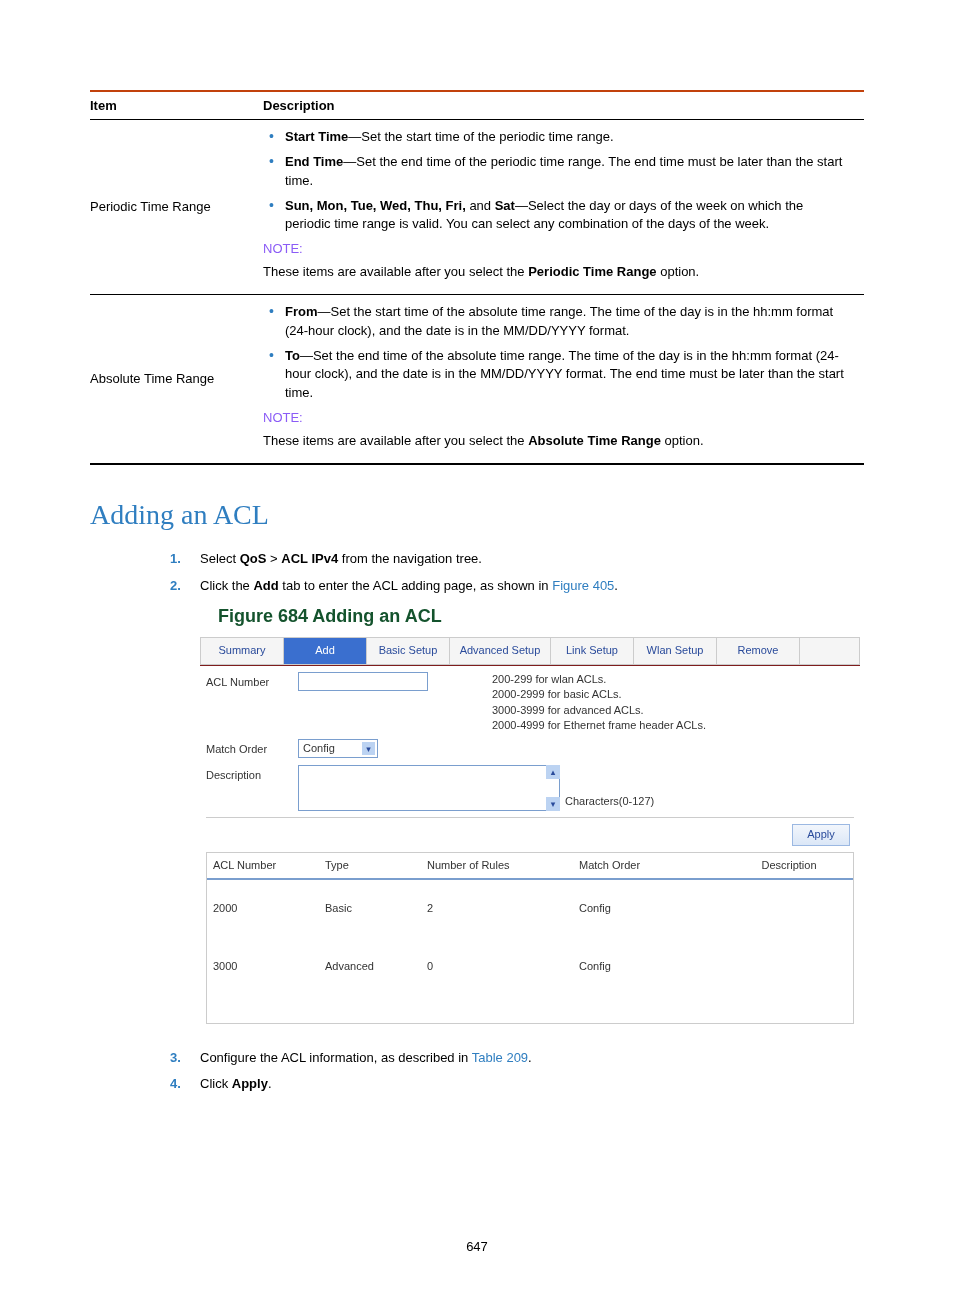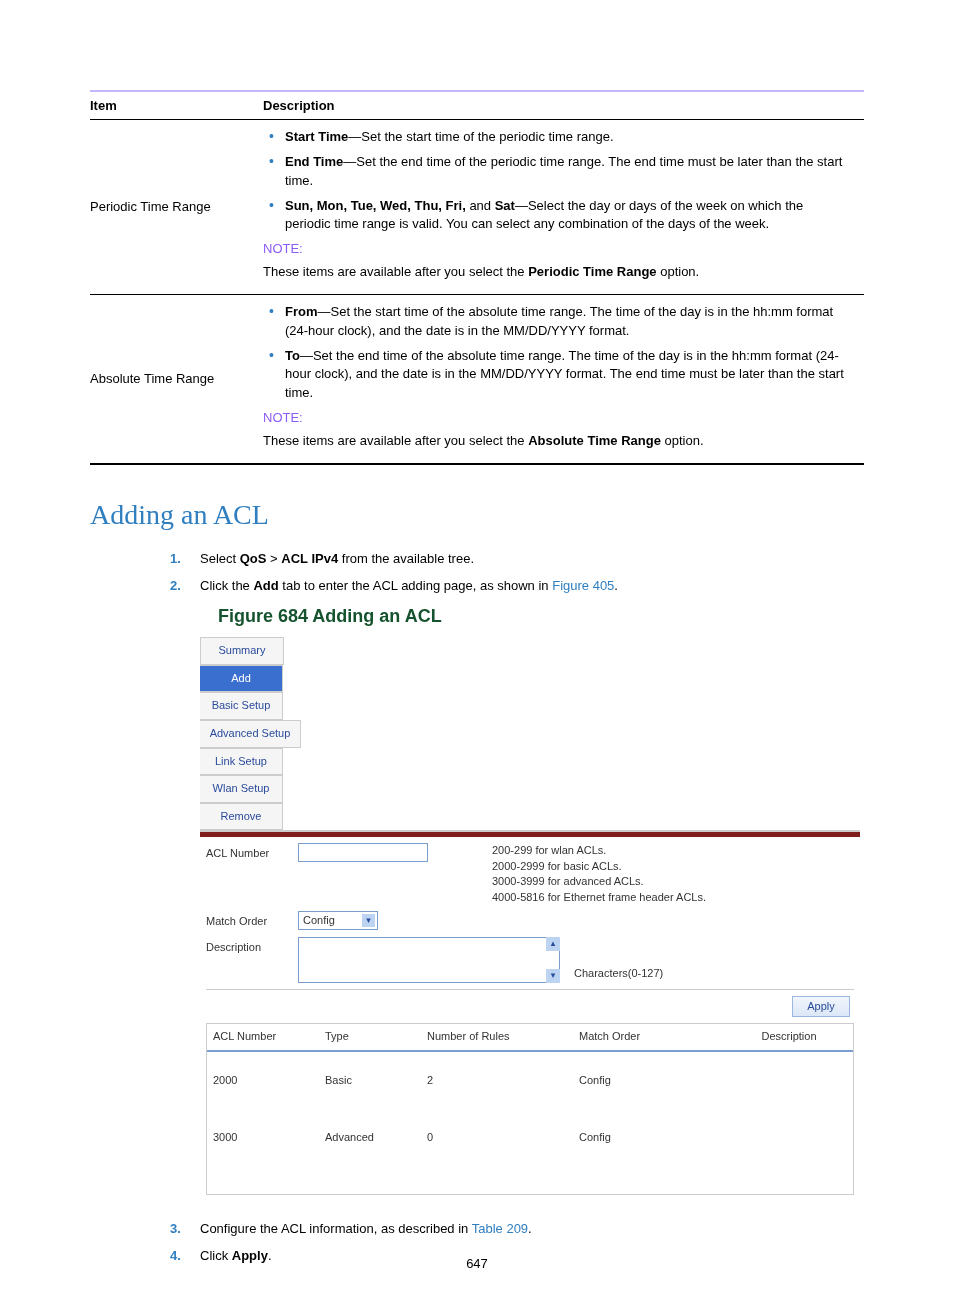--- a/index.html
+++ b/index.html
@@ -16,21 +16,21 @@
     margin: 0 auto;
     padding: 90px 90px 40px 90px;
     box-sizing: border-box;
     position: relative;
   }
   table.main-table {
     width: 100%;
     border-collapse: collapse;
     font-size: 13px;
   }
-  table.main-table thead tr { border-top: 2px solid #c4b5fd; border-bottom: 1.5px solid #000; }
+  table.main-table thead tr { border-top: 2px solid #c2410c; border-bottom: 1.5px solid #000; }
   table.main-table th {
     text-align: left;
     font-weight: bold;
     padding: 6px 8px 6px 0;
     vertical-align: top;
   }
   table.main-table td {
     padding: 8px 8px 8px 0;
     vertical-align: middle;
     border-bottom: 1px solid #000;
@@ -93,22 +93,21 @@
   
   .ui-box {
     width: 660px;
     margin: 4px 0 18px 0;
     font-size: 11px;
     color: #333;
     font-family: "Segoe UI", Tahoma, Arial, sans-serif;
   }
   .tabs-row {
     display: flex;
-    border-bottom: 5px solid #7f1d1d;
-    flex-direction: column;
+    border-bottom: 1px solid #7f1d1d;
   }
   .tab {
     padding: 4px 0;
     width: 82px;
     text-align: center;
     color: #2a4b9b;
     border: 1px solid #ccc;
     border-left: none;
     background: #f5f5f5;
     white-space: nowrap;
@@ -141,21 +140,21 @@
   .ta-arrows {
     position: absolute; right: -1px; top: -1px; bottom: -1px; width: 14px;
     display:flex; flex-direction:column; justify-content:space-between;
   }
   .ta-arrows span {
     width: 14px; height: 14px; background: #bcd3f2; color:#2a4b9b;
     display:flex; align-items:center; justify-content:center; font-size:9px;
   }
   .hints { margin-left: 60px; }
   .hints div { line-height: 1.4; }
-  .char-hint { margin-left: 14px; align-self: flex-end; }
+  .char-hint { margin-left: 5px; align-self: flex-end; }
   .divider { border-top: 1px solid #ccc; margin: 6px 0 4px 0; }
   .apply-row { text-align: right; padding: 2px 4px 6px 0; }
   .apply-btn {
     display:inline-block; border: 1px solid #9bb8e2; background: linear-gradient(#f2f6fc,#dbe7f7);
     color: #2a4b9b; padding: 1px 10px; width: 36px; text-align:center;
   }
   .list-box { border: 1px solid #ccc; height: 170px; overflow:hidden; }
   .list-headers {
     display:flex; border-bottom: 2px solid #7a9ece; background:#fff;
   }
@@ -209,21 +208,21 @@
           <p class="note-text"><span>These items are available after you select the </span><span class="b">Absolute Time Range</span><span> option.</span></p>
         </td>
       </tr>
     </tbody>
   </table>
 
   <h1 class="section-title">Adding an ACL</h1>
 
   <ol class="steps">
     <li>
-      <span>Select </span><span class="b">QoS</span><span> &gt; </span><span class="b">ACL IPv4</span><span> from the available tree.</span>
+      <span>Select </span><span class="b">QoS</span><span> &gt; </span><span class="b">ACL IPv4</span><span> from the navigation tree.</span>
     </li>
     <li>
       <span>Click the </span><span class="b">Add</span><span> tab to enter the ACL adding page, as shown in </span><span class="link">Figure 405</span><span>.</span>
       <div class="fig-caption">Figure 684 Adding an ACL</div>
 
       
       <div class="ui-box">
         <div class="tabs-row">
           <div class="tab">Summary</div>
           <div class="tab active">Add</div>
@@ -236,21 +235,21 @@
         </div>
 
         <div class="form-area">
           <div class="frow">
             <div class="flabel">ACL Number</div>
             <div class="finput"></div>
             <div class="hints" style="margin-left:64px">
               <div>200-299 for wlan ACLs.</div>
               <div>2000-2999 for basic ACLs.</div>
               <div>3000-3999 for advanced ACLs.</div>
-              <div>4000-5816 for Ethernet frame header ACLs.</div>
+              <div>2000-4999 for Ethernet frame header ACLs.</div>
             </div>
           </div>
           <div class="frow">
             <div class="flabel">Match Order</div>
             <div class="fselect">
               <span>Config</span>
               <span class="fsel-arrow">▾</span>
             </div>
           </div>
           <div class="frow">

